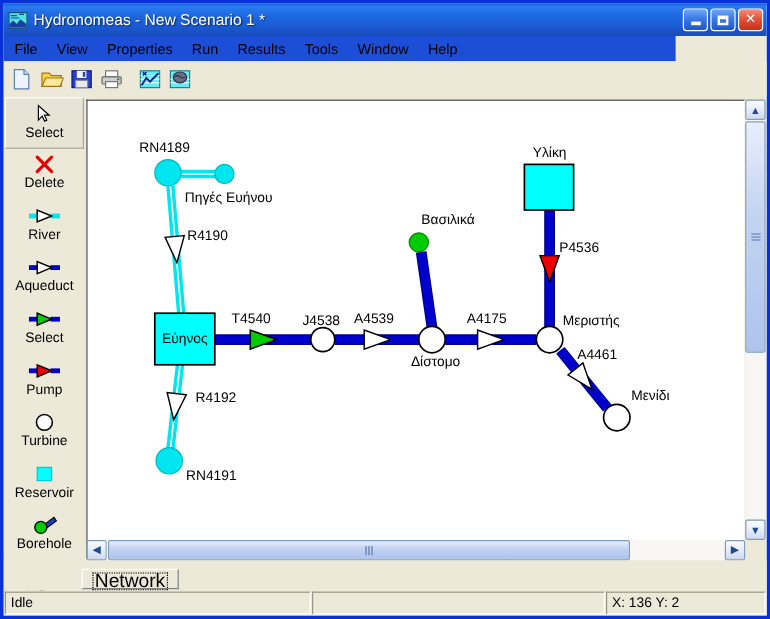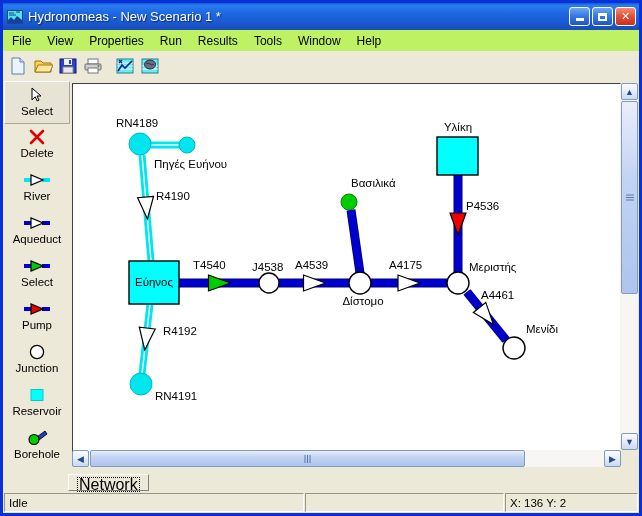--- a/index.html
+++ b/index.html
@@ -30,22 +30,22 @@
     display:flex;align-items:center;justify-content:center;
     position:relative;flex:0 0 auto;
   }
   .winbtn.min,.winbtn.max{background:linear-gradient(180deg,#6ea8f5 0%,#3b7ae4 45%,#1e57c4 100%);}
   .winbtn.close{background:linear-gradient(180deg,#f78e7a 0%,#e4533b 45%,#c5301b 100%);margin-right:3px;}
   .winbtn .g{color:#fff;font-size:11px;font-weight:bold;line-height:1;}
   .minglyph{width:8px;height:3px;background:#fff;margin-top:6px;}
   .maxglyph{width:9px;height:8px;border:2px solid #fff;border-top-width:3px;box-sizing:border-box;}
   
   #menubar{
-    position:absolute;left:0;top:27px;width:636px;height:21px;
-    background:#bef264;display:flex;align-items:center;
+    position:absolute;left:0;top:27px;width:560px;height:21px;
+    background:#1d4ed8;display:flex;align-items:center;
     border-bottom:1px solid #d8d4c0;
   }
   .menu-item{
     font-size:12px;color:#000;padding:2px 7px;margin-left:2px;white-space:nowrap;
   }
   
   #toolbar{
     position:absolute;left:0;top:48px;width:636px;height:29px;
     background:#ece9d8;display:flex;align-items:center;padding-left:3px;
     box-sizing:border-box;
@@ -116,21 +116,21 @@
   #statusbar{
     position:absolute;left:0;top:489px;width:636px;height:21px;
     background:#ece9d8;display:flex;align-items:stretch;
   }
   .sbcell{
     border-top:1px solid #9a9681;border-left:1px solid #9a9681;
     border-right:1px solid #ffffff;border-bottom:1px solid #ffffff;
     box-sizing:border-box;font-size:11.5px;color:#000;
     display:flex;align-items:center;padding-left:4px;margin:1px 0 1px 1px;
   }
-  #sb-status{width:300px;}
+  #sb-status{width:255px;}
   #sb-mid{flex:1 1 auto;}
   #sb-coords{width:133px;margin-right:1px;}
   
   .nlabel{font-family:"Liberation Sans","DejaVu Sans",sans-serif;font-size:11.5px;fill:#000;}
   .nlabel-res{font-family:"Liberation Sans","DejaVu Sans",sans-serif;font-size:11.5px;fill:#000;}
 </style>
 </head>
 <body>
 
 <div id="app">
@@ -277,21 +277,21 @@
       </span>
       <span class="plabel">Pump</span>
     </div>
 
     <div class="ptool">
       <span class="pico">
         <svg width="18" height="18" viewBox="0 0 18 18">
           <circle cx="9" cy="9" r="6.6" fill="#ffffff" stroke="#000" stroke-width="1.3"></circle>
         </svg>
       </span>
-      <span class="plabel">Junction</span>
+      <span class="plabel">Turbine</span>
     </div>
 
     <div class="ptool">
       <span class="pico">
         <svg width="18" height="18" viewBox="0 0 18 18">
           <rect x="3" y="3.5" width="12" height="11" fill="#00ffff" stroke="#00cccc"></rect>
         </svg>
       </span>
       <span class="plabel">Reservoir</span>
     </div>

